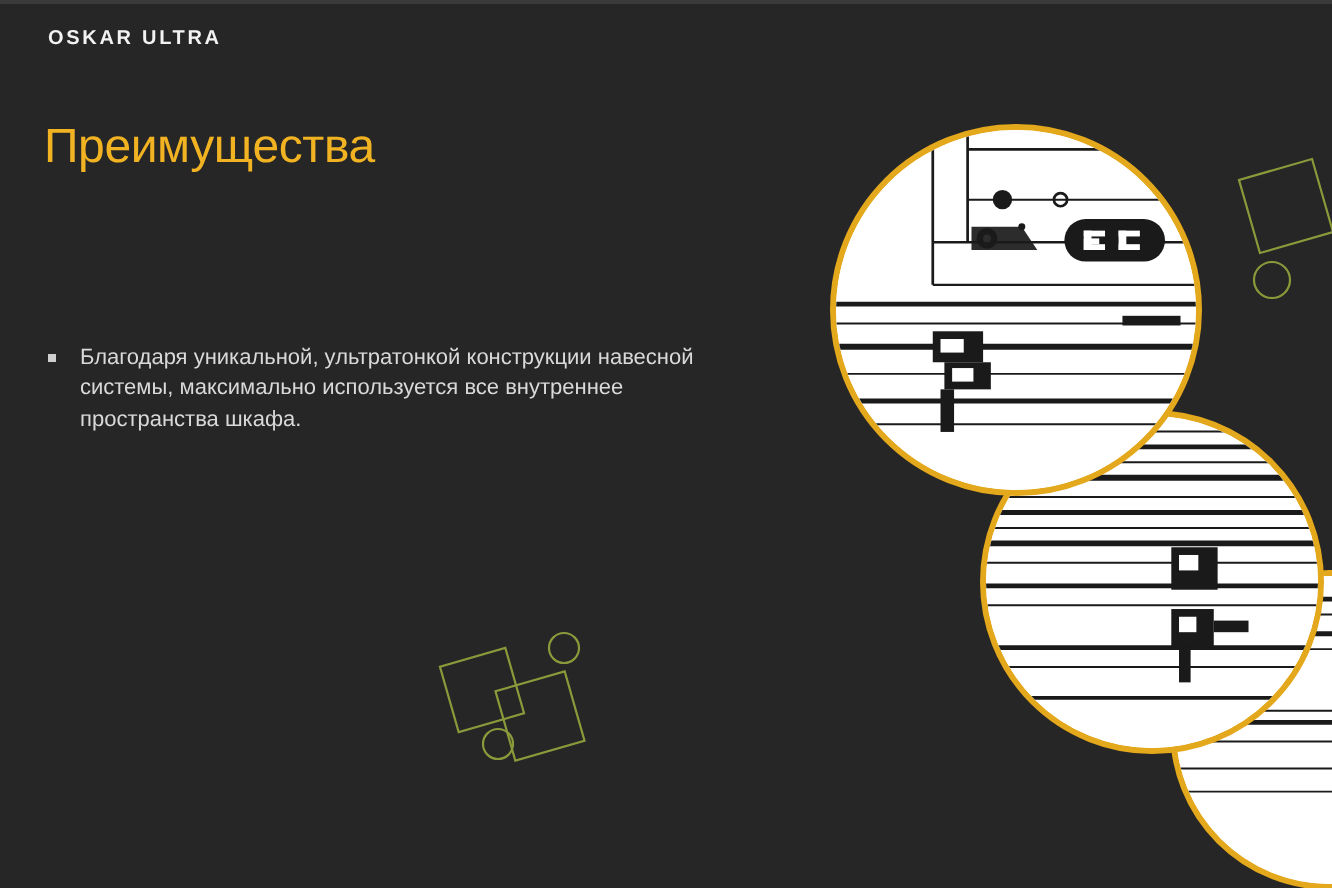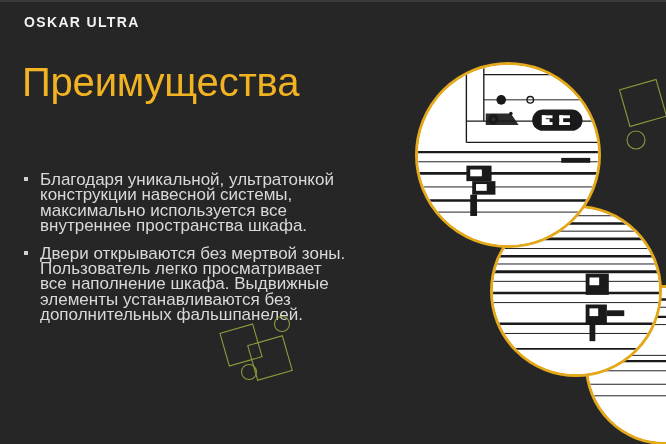--- a/index.html
+++ b/index.html
@@ -22,32 +22,32 @@
   .top-rule {
     position:absolute; top:0; left:0;
     width:666px; height:2px;
     background:#3a3a3a;
   }
 
   
   .logo {
     position:absolute;
     left:24px; top:14px;
-    font-size:14px;
+    font-size:10px;
     font-weight:bold;
     letter-spacing:1.35px;
     color:#f2f2f2;
     white-space:nowrap;
   }
 
   
   .title {
     position:absolute;
     left:22px; top:60px;
-    font-size:40px;
+    font-size:24px;
     font-weight:normal;
     color:#F2B323;
     letter-spacing:-0.2px;
     white-space:nowrap;
   }
 
   
   .subheading {
     position:absolute;
     left:22px; top:146px;
@@ -69,21 +69,21 @@
     padding-left:18px;
     margin-bottom:12px;
   }
   .bullet-marker {
     position:absolute;
     left:2px; top:5px;
     width:4px; height:4px;
     background:#cfcfcf;
   }
   .bullet-text {
-    font-size:17px;
+    font-size:11px;
     line-height:15.4px;
     color:#D9D9D9;
   }
 
   
   .deco-cluster {
     position:absolute;
     left:210px; top:310px;
     width:100px; height:90px;
     pointer-events:none;
@@ -126,24 +126,20 @@
 
   <div class="logo">OSKAR ULTRA</div>
 
   <h1 class="title">Преимущества</h1>
 
 
   <div class="bullets">
     <div class="bullet-row">
       <span class="bullet-marker"></span>
       <div class="bullet-text">Благодаря уникальной, ультратонкой конструкции навесной системы, максимально используется все внутреннее пространства шкафа.</div>
-    </div>
-    <div class="bullet-row">
-      <span class="bullet-marker"></span>
-      <div class="bullet-text">Двери открываются без мертвой зоны. Пользователь легко просматривает все наполнение шкафа. Выдвижные элементы устанавливаются без дополнительных фальшпанелей.</div>
     </div>
   </div>
 
   <div class="deco-cluster">
     <svg viewBox="0 0 100 90" xmlns="http://www.w3.org/2000/svg">
       <g fill="none" stroke="#8A9A3B" stroke-width="1.1">
         <rect x="14" y="18" width="34" height="34" transform="rotate(-16 31 35)"></rect>
         <rect x="42" y="30" width="36" height="36" transform="rotate(-16 60 48)"></rect>
         <circle cx="72" cy="14" r="7.5"></circle>
         <circle cx="39" cy="62" r="7.5"></circle>

